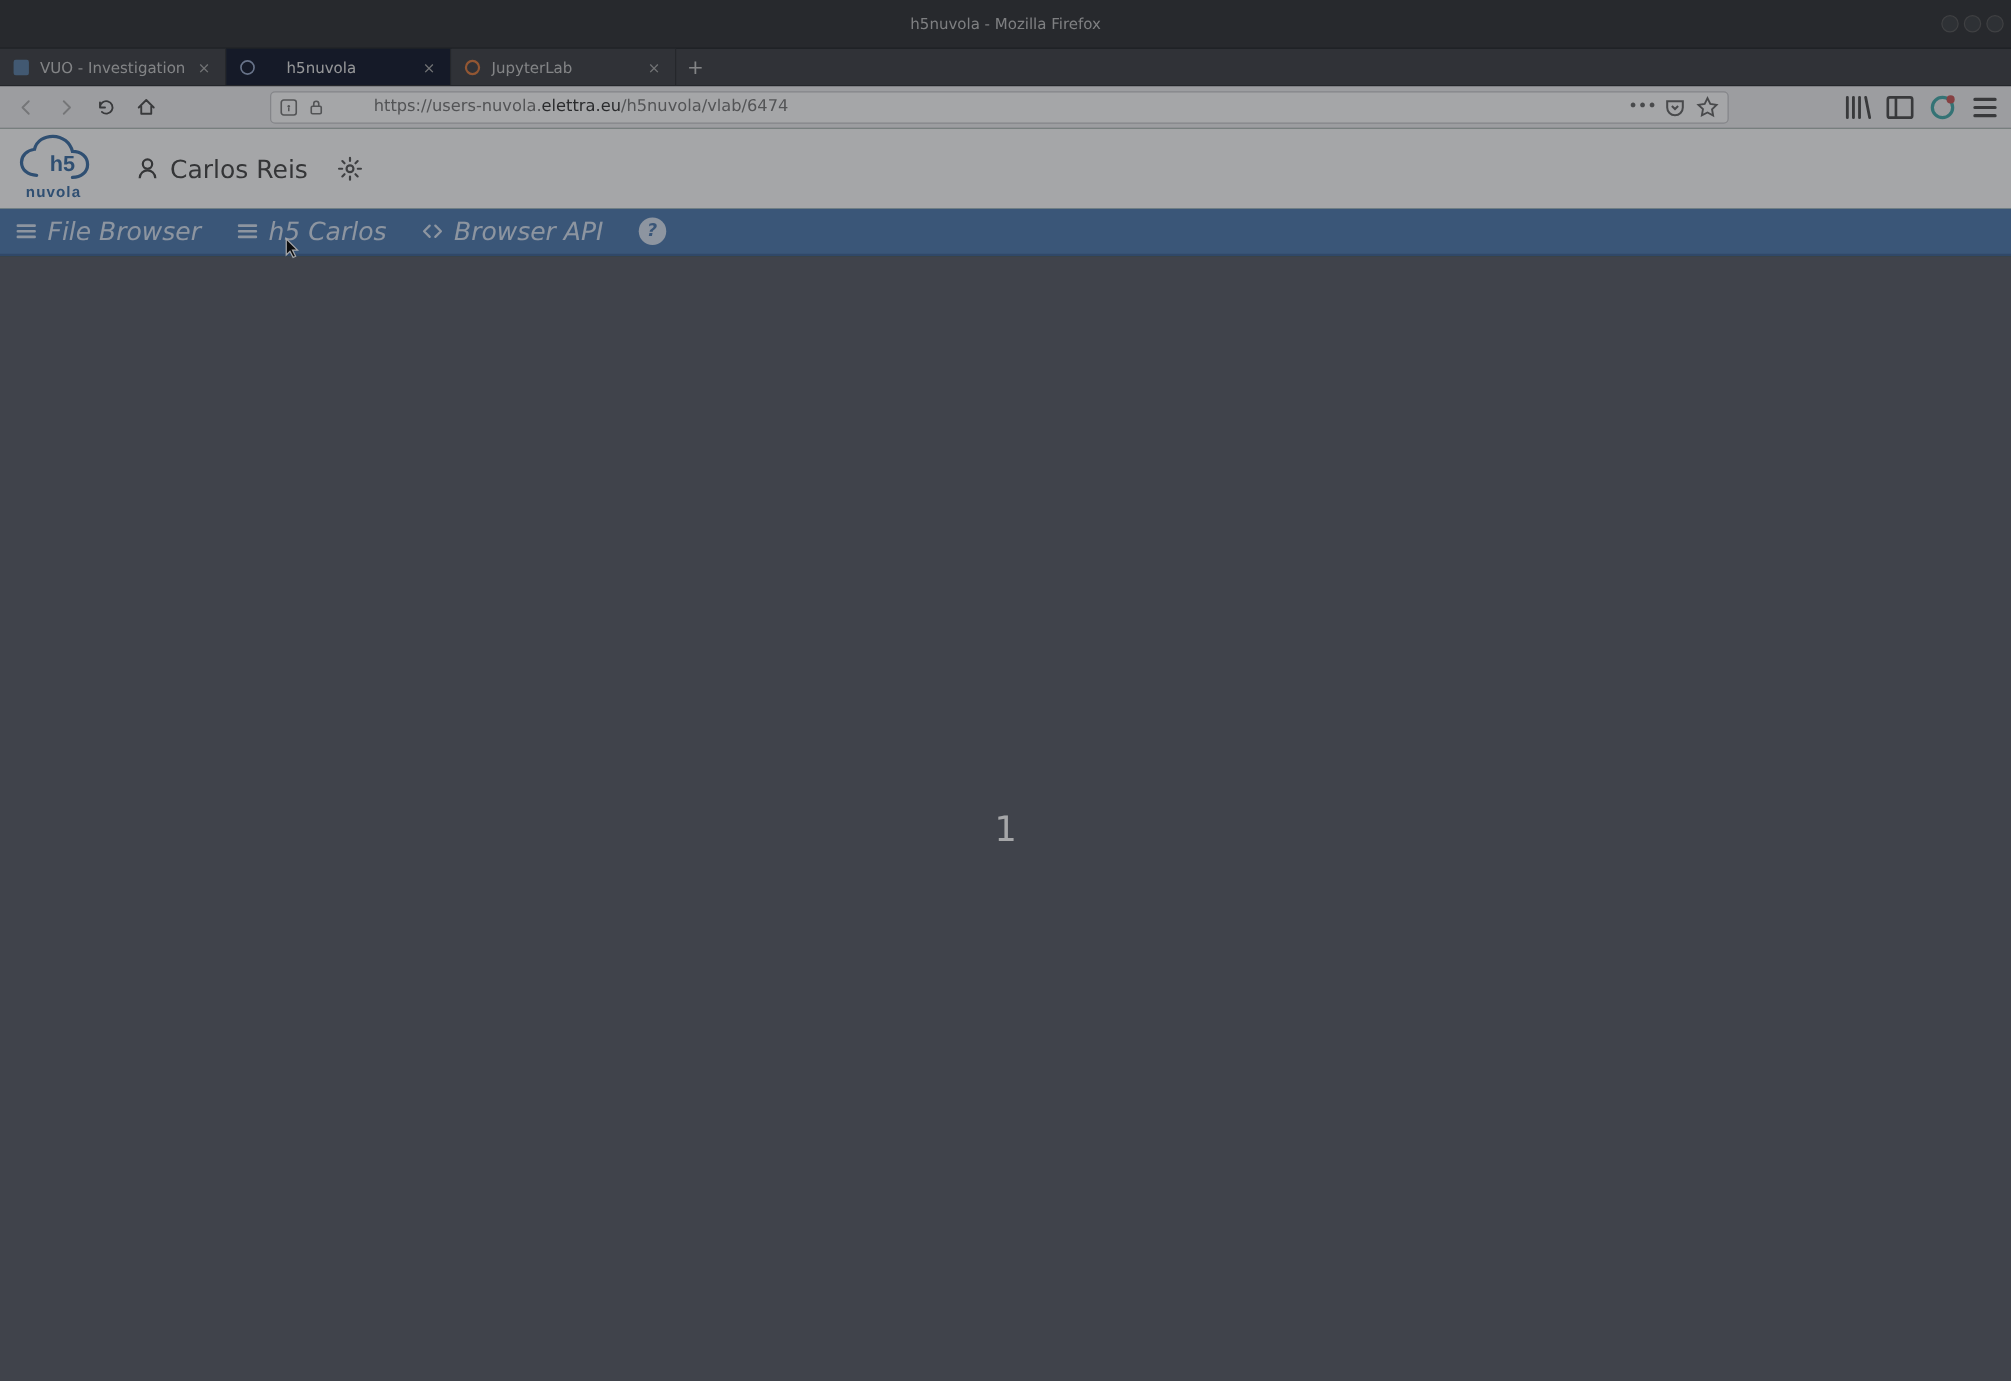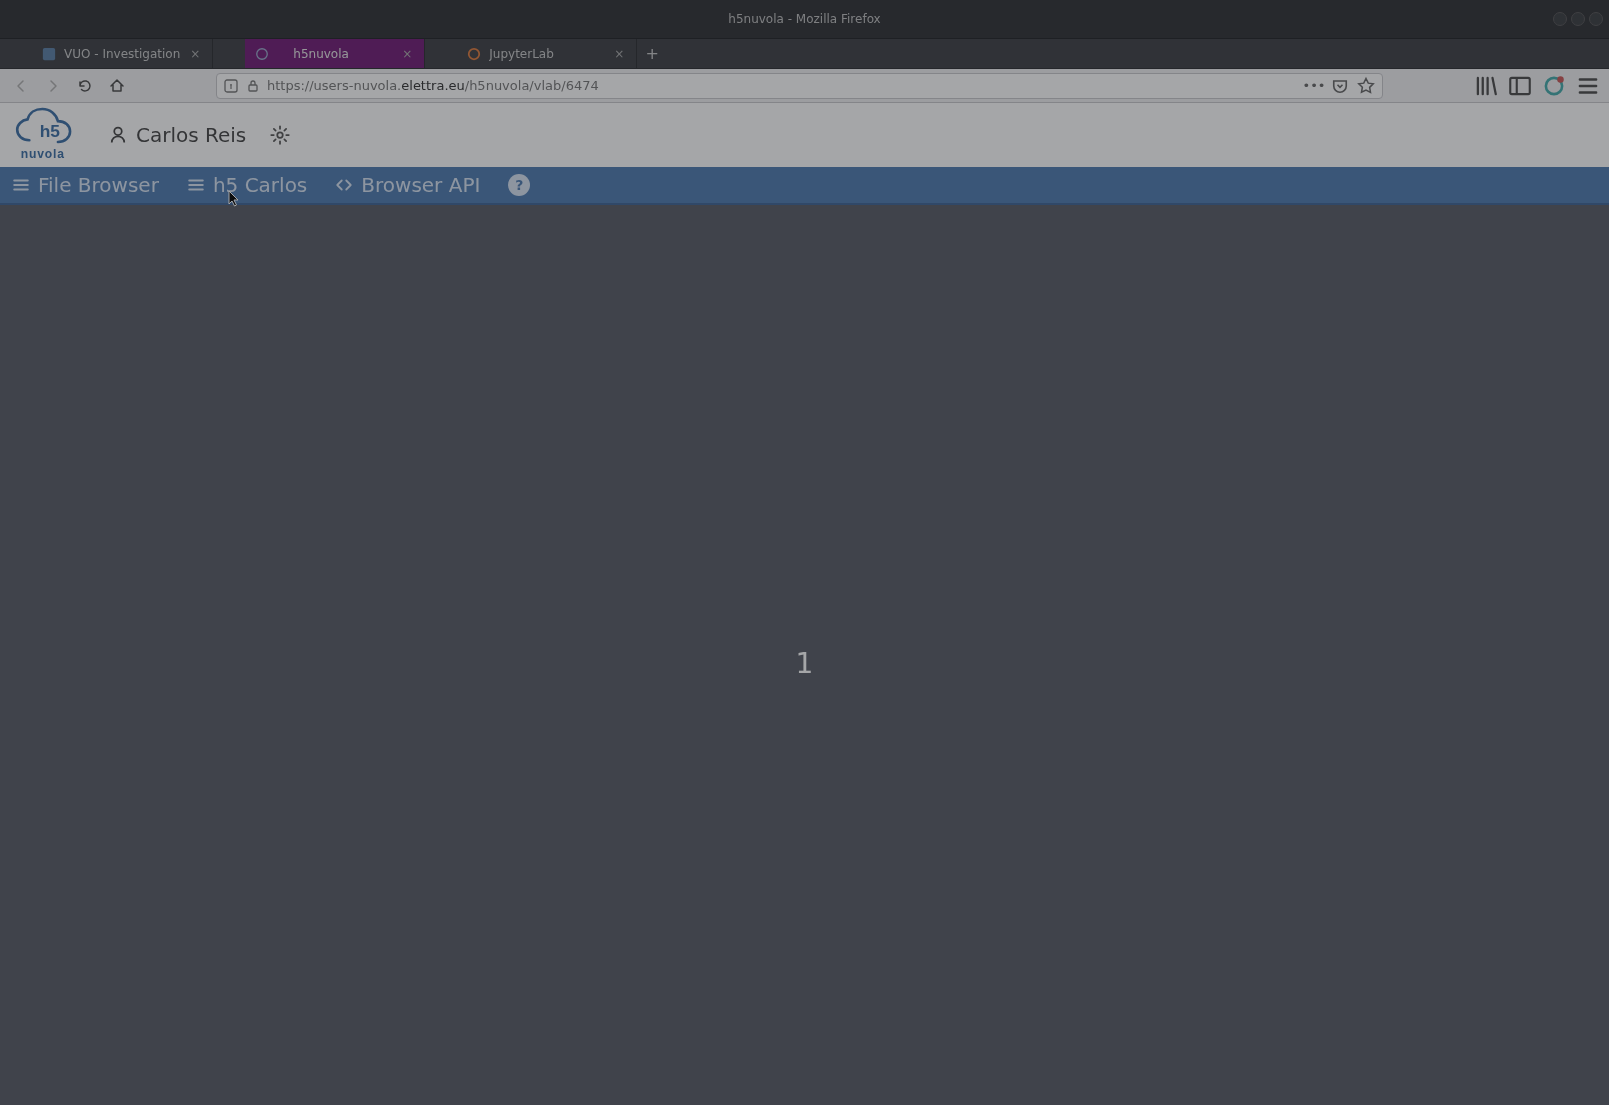--- a/index.html
+++ b/index.html
@@ -64,24 +64,23 @@
     gap: 8px;
     padding: 0 10px;
     min-width: 180px;
     max-width: 220px;
     background: #3c3f44;
     color: #c7c7c7;
     font-size: 12px;
     border-right: 1px solid #2a2c30;
     position: relative;
     cursor: pointer;
-    margin-left: 32px;
   }
   .browser-tab.active {
-    background: #701a75;
+    background: #0f172a;
     color: #e5e5e5;
     gap: 24px;
   }
   .browser-tab .tab-label {
     flex: 1;
     white-space: nowrap;
     overflow: hidden;
     text-overflow: ellipsis;
   }
   .browser-tab .tab-favicon {
@@ -143,21 +142,21 @@
     color: #555;
     font-size: 13px;
     margin: 0 4px 0 80px;
   }
   .url-bar .identity-icon,
   .url-bar .lock-icon {
     width: 16px; height: 16px;
     display: inline-flex; align-items: center; justify-content: center;
     color: #777;
   }
-  .url-text { flex: 1; white-space: nowrap; overflow: hidden; color: #777; }
+  .url-text { flex: 1; white-space: nowrap; overflow: hidden; color: #777; margin-left: 32px; }
   .url-text .host { color: #333; }
   .url-actions { display: flex; align-items: center; gap: 6px; }
   .url-actions .icon-btn { width: 20px; height: 20px; display: inline-flex; align-items: center; justify-content: center; color: #666; cursor: pointer; }
 
   .toolbar-right {
     display: flex;
     align-items: center;
     gap: 8px;
     margin-left: 80px;
   }
@@ -207,20 +206,21 @@
   .settings-btn svg { width: 20px; height: 20px; }
 
   .app-nav {
     height: 38px;
     background: #4d7ab0;
     display: flex;
     align-items: center;
     padding: 0 12px;
     gap: 28px;
     border-bottom: 2px solid #3c6394;
+    font-style: italic;
   }
   .app-nav-item {
     display: flex;
     align-items: center;
     gap: 8px;
     color: #d7e3f2;
     font-size: 20px;
     cursor: pointer;
   }
   .app-nav-item svg { width: 18px; height: 18px; }

